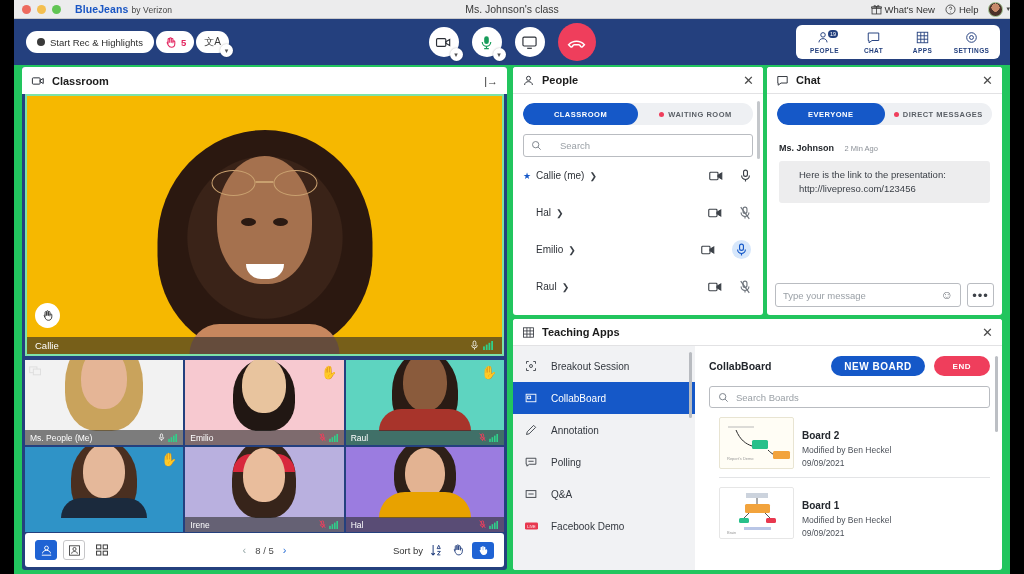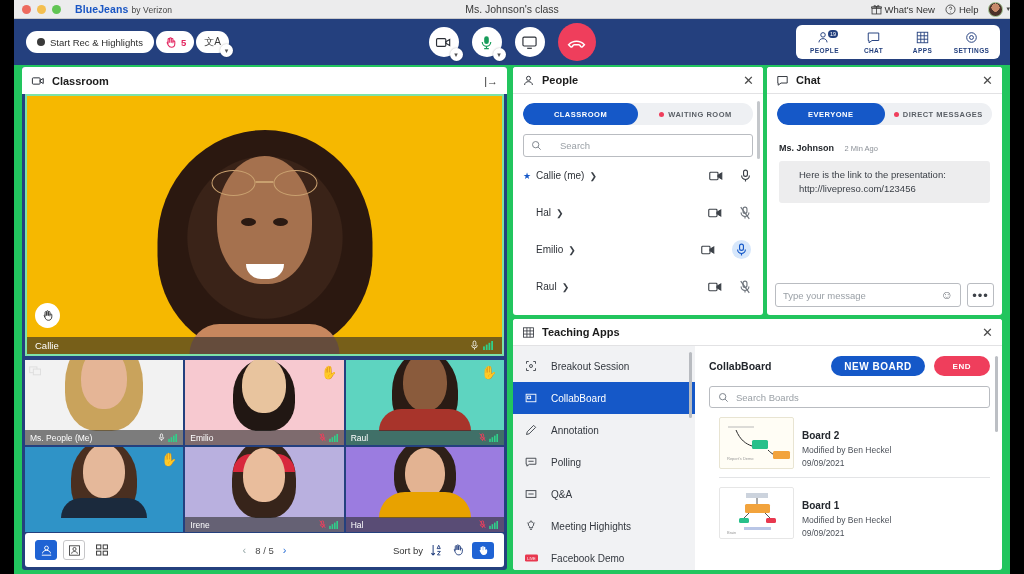--- a/index.html
+++ b/index.html
@@ -892,29 +892,20 @@
             <span class="app-ic">
               <svg width="12" height="12" viewBox="0 0 16 16" fill="none" stroke="#3a3f46" stroke-width="1.2">
                 <rect x="1.5" y="3.5" width="13" height="9"></rect>
                     <path d="M4.5 8h7"></path>
               </svg>
             </span>
             <span>Q&amp;A</span>
           </div>
           <div class="app-item">
             <span class="app-ic">
-              <svg width="12" height="12" viewBox="0 0 16 16" fill="none" stroke="#3a3f46" stroke-width="1.2">
-                <path d="M8 2.2a3.6 3.6 0 0 0-2.1 6.5v1.6h4.2V8.7A3.6 3.6 0 0 0 8 2.2z"></path>
-                    <path d="M6.6 12.4h2.8M8 .6v.8M2.6 4h.9M12.5 4h.9"></path>
-              </svg>
-            </span>
-            <span>Meeting Highights</span>
-          </div>
-          <div class="app-item">
-            <span class="app-ic">
               <svg width="13" height="8" viewBox="0 0 18 10">
                 <rect x="0" y="0" width="18" height="10" rx="2" fill="#e8384f"></rect>
                 <text x="9" y="7.4" font-size="5.4" fill="#fff" text-anchor="middle" font-family="Liberation Sans, sans-serif">LIVE</text>
               </svg>
             </span>
             <span>Facebook Demo</span>
           </div>
           <div class="nav-scroll"></div>
         </div>
 

